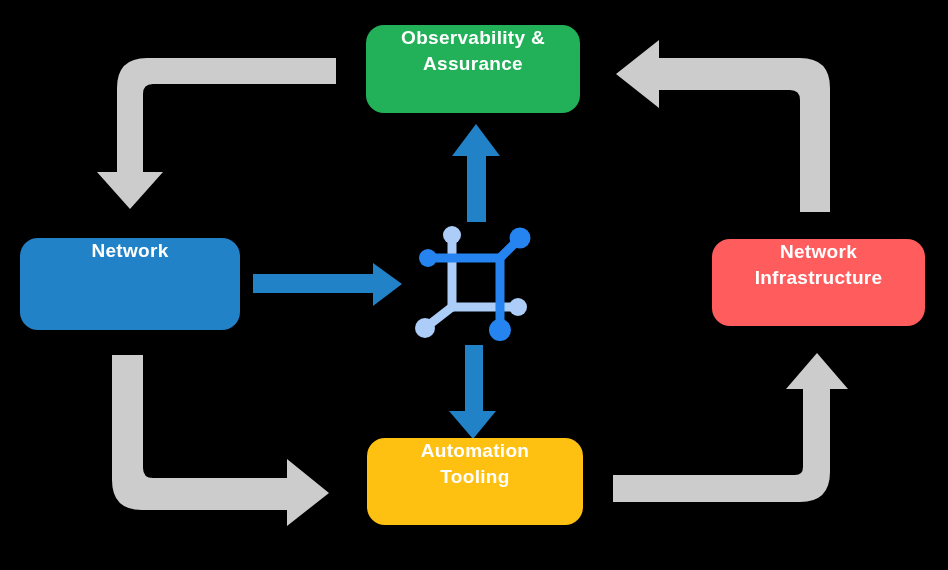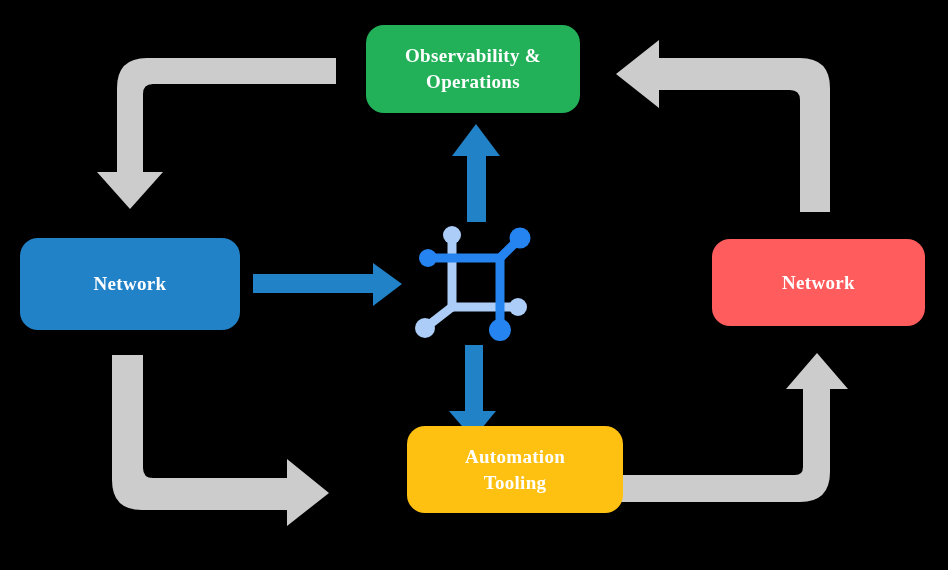--- a/index.html
+++ b/index.html
@@ -22,34 +22,33 @@
     left: 0;
     top: 0;
     width: 948px;
     height: 570px;
   }
   .node {
     position: absolute;
     display: flex;
     flex-direction: column;
     align-items: center;
-    justify-content: center;
+    justify-content: flex-start;
     border-radius: 18px;
     color: #ffffff;
     font-size: 19px;
     font-weight: 700;
     letter-spacing: 0.3px;
     line-height: 26px;
     text-align: center;
-    font-family: Liberation Serif, serif;
   }
   .node-observability { left: 366px; top: 25px;  width: 214px; height: 88px; background: #22b159; }
   .node-operations    { left: 20px;  top: 238px; width: 220px; height: 92px; background: #2182c8; }
   .node-infrastructure{ left: 712px; top: 239px; width: 213px; height: 87px; background: #ff5c5e; }
-  .node-automation    { left: 367px; top: 426px; width: 216px; height: 87px; background: #fec011; margin-left: 40px; }
+  .node-automation    { left: 367px; top: 438px; width: 216px; height: 87px; background: #fec011; }
 </style>
 </head>
 <body>
 
 <div class="canvas">
 
   <svg class="layer" viewBox="0 0 948 570">
 
     <path d="M 336 58 L 147 58 Q 117 58 117 88 L 117 172 L 97 172 L 130 209 L 163 172 L 143 172 L 143 94 Q 143 84 153 84 L 336 84 Z" fill="#cccccc"></path>
     <path d="M 112 355 L 112 480 Q 112 510 142 510 L 287 510 L 287 526 L 329 493 L 287 459 L 287 478 L 153 478 Q 143 478 143 468 L 143 355 Z" fill="#cccccc"></path>
@@ -73,29 +72,30 @@
       <line x1="500" y1="258" x2="520" y2="238" stroke="#2584f0"></line>
       <line x1="500" y1="258" x2="500" y2="330" stroke="#2584f0"></line>
       <circle cx="428" cy="258" r="9" stroke="none" fill="#2584f0"></circle>
       <circle cx="520" cy="238" r="10.5" stroke="none" fill="#2584f0"></circle>
       <circle cx="500" cy="330" r="11" stroke="none" fill="#2584f0"></circle>
     </g>
   </svg>
 
   <div class="node node-observability">
     <span>Observability &amp;</span>
-    <span>Operations</span>
+    <span>Assurance</span>
   </div>
 
   <div class="node node-operations">
     <span>Network</span>
   </div>
 
   <div class="node node-infrastructure">
     <span>Network</span>
+    <span>Infrastructure</span>
   </div>
 
   <div class="node node-automation">
     <span>Automation</span>
     <span>Tooling</span>
   </div>
 
 </div>
 
 </body></html>

